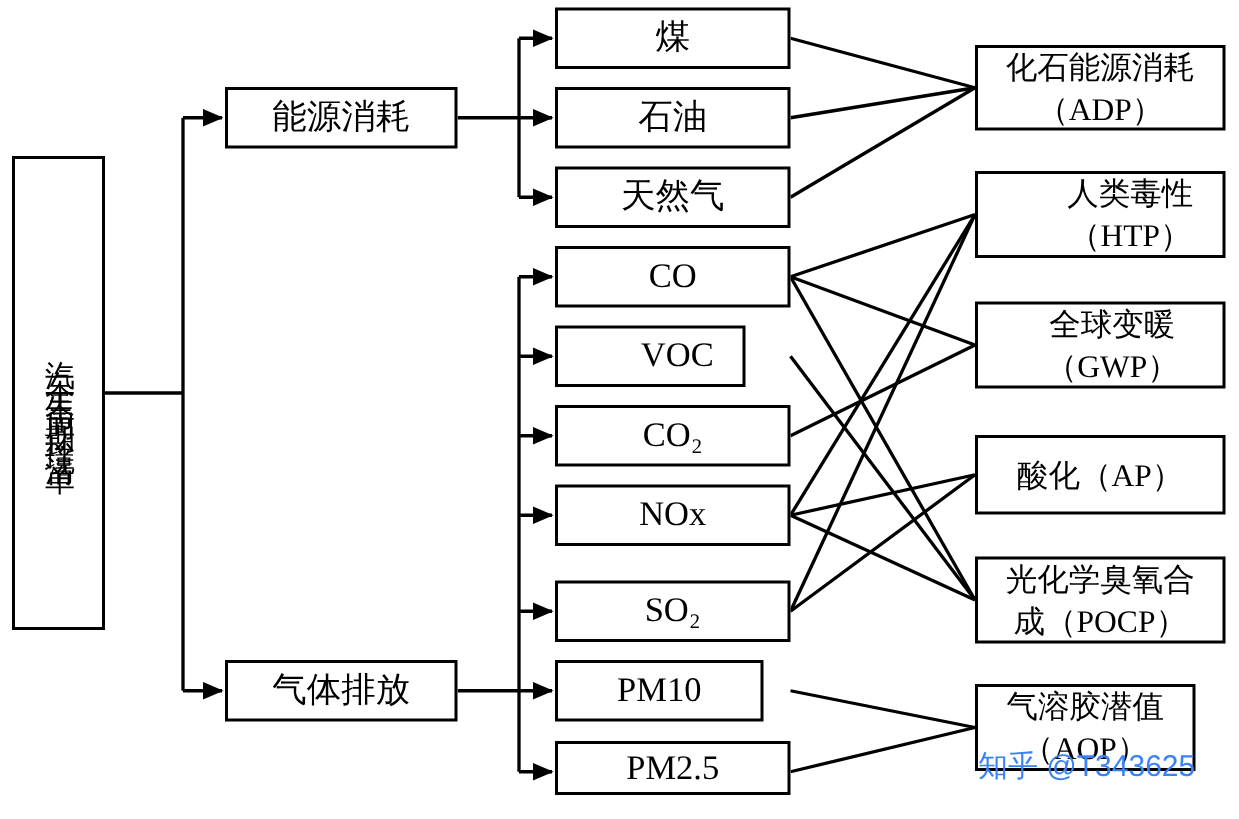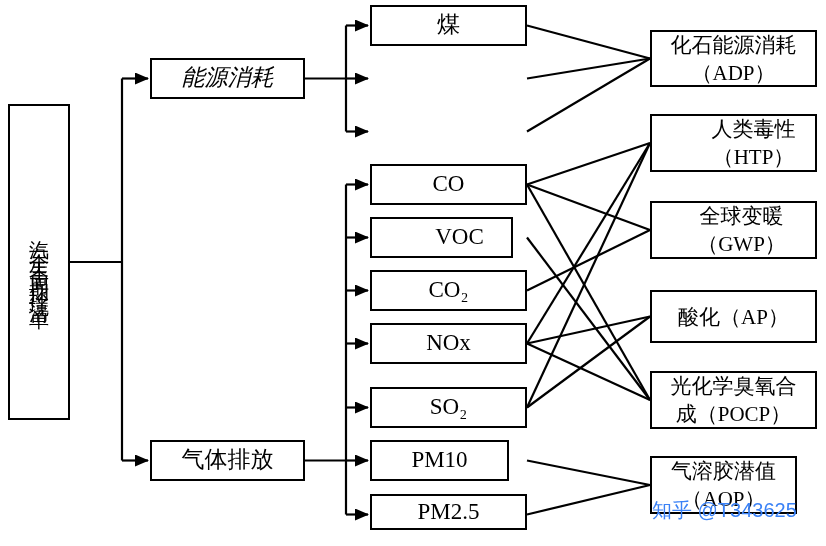--- a/index.html
+++ b/index.html
@@ -83,26 +83,28 @@
       <line x1="527" y1="343.5" x2="650" y2="143" stroke="#000000" stroke-width="2.2"></line>
       <line x1="527" y1="343.5" x2="650" y2="316.5" stroke="#000000" stroke-width="2.2"></line>
       <line x1="527" y1="343.5" x2="650" y2="400" stroke="#000000" stroke-width="2.2"></line>
       <line x1="527" y1="407.5" x2="650" y2="143" stroke="#000000" stroke-width="2.2"></line>
       <line x1="527" y1="407.5" x2="650" y2="316.5" stroke="#000000" stroke-width="2.2"></line>
       <line x1="527" y1="460.5" x2="650" y2="485" stroke="#000000" stroke-width="2.2"></line>
       <line x1="527" y1="514.5" x2="650" y2="485" stroke="#000000" stroke-width="2.2"></line>
     </svg>
 
   <div class="box root" style="left: 8px; top: 104px; width: 62px; height: 316px;">汽车全生命周期环境清单</div>
-  <div class="box lvl2" style="left: 150px; top: 58px; width: 155px; height: 41px; font-style: italic;">能源消耗</div>
+  <div class="box lvl2" style="left: 150px; top: 58px; width: 155px; height: 41px;">能源消耗</div>
   <div class="box lvl2" style="left: 150px; top: 440px; width: 155px; height: 41px;">气体排放</div>
 
   <div class="box mid" style="left: 370px; top: 5px; width: 157px; height: 41px;">煤</div>
+  <div class="box mid" style="left: 370px; top: 58px; width: 157px; height: 41px;">石油</div>
+  <div class="box mid" style="left: 370px; top: 111px; width: 157px; height: 41px;">天然气</div>
   <div class="box mid" style="left: 370px; top: 164px; width: 157px; height: 41px; text-align: center;">CO</div>
-  <div class="box mid" style="left: 370px; top: 217px; width: 143px; height: 41px; padding-left: 36px;">VOC</div>
+  <div class="box mid" style="left: 370px; top: 217px; width: 127px; height: 41px; padding-left: 36px;">VOC</div>
   <div class="box mid" style="left: 370px; top: 270px; width: 157px; height: 41px;">CO₂</div>
   <div class="box mid" style="left: 370px; top: 323px; width: 157px; height: 41px;">NOx</div>
   <div class="box mid" style="left: 370px; top: 387px; width: 157px; height: 41px;">SO₂</div>
   <div class="box mid" style="left: 370px; top: 440px; width: 139px; height: 41px;">PM10</div>
   <div class="box mid" style="left: 370px; top: 494px; width: 157px; height: 36px;">PM2.5</div>
 
   <div class="box rightcol" style="left: 650px; top: 30px; width: 167px; height: 57px;">化石能源消耗
 （ADP）</div>
   <div class="box rightcol" style="left: 650px; top: 114px; width: 167px; height: 58px; padding-left: 40px;">人类毒性
 （HTP）</div>

